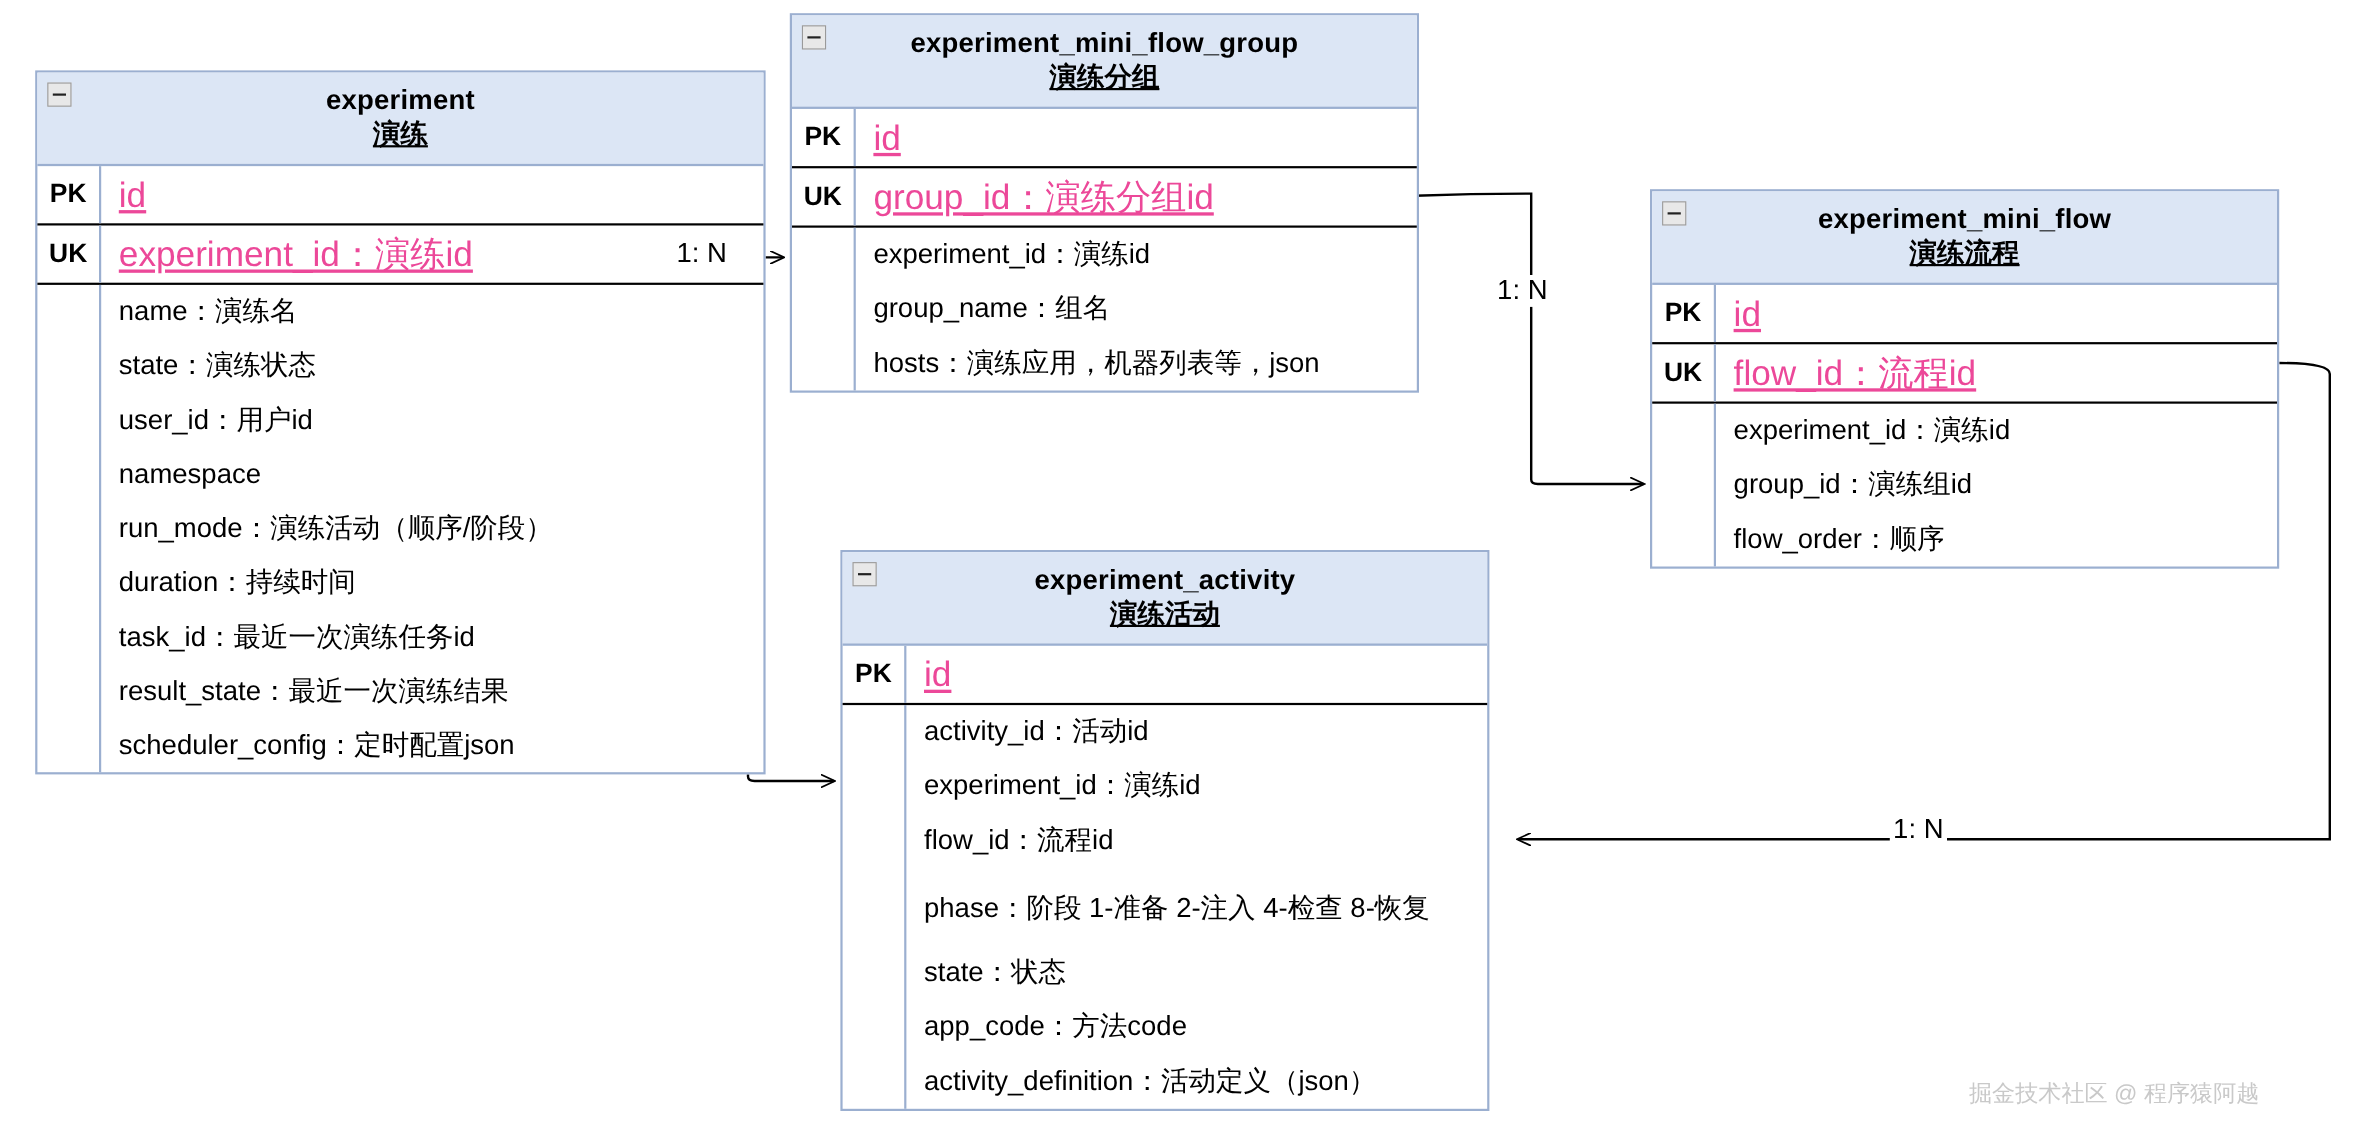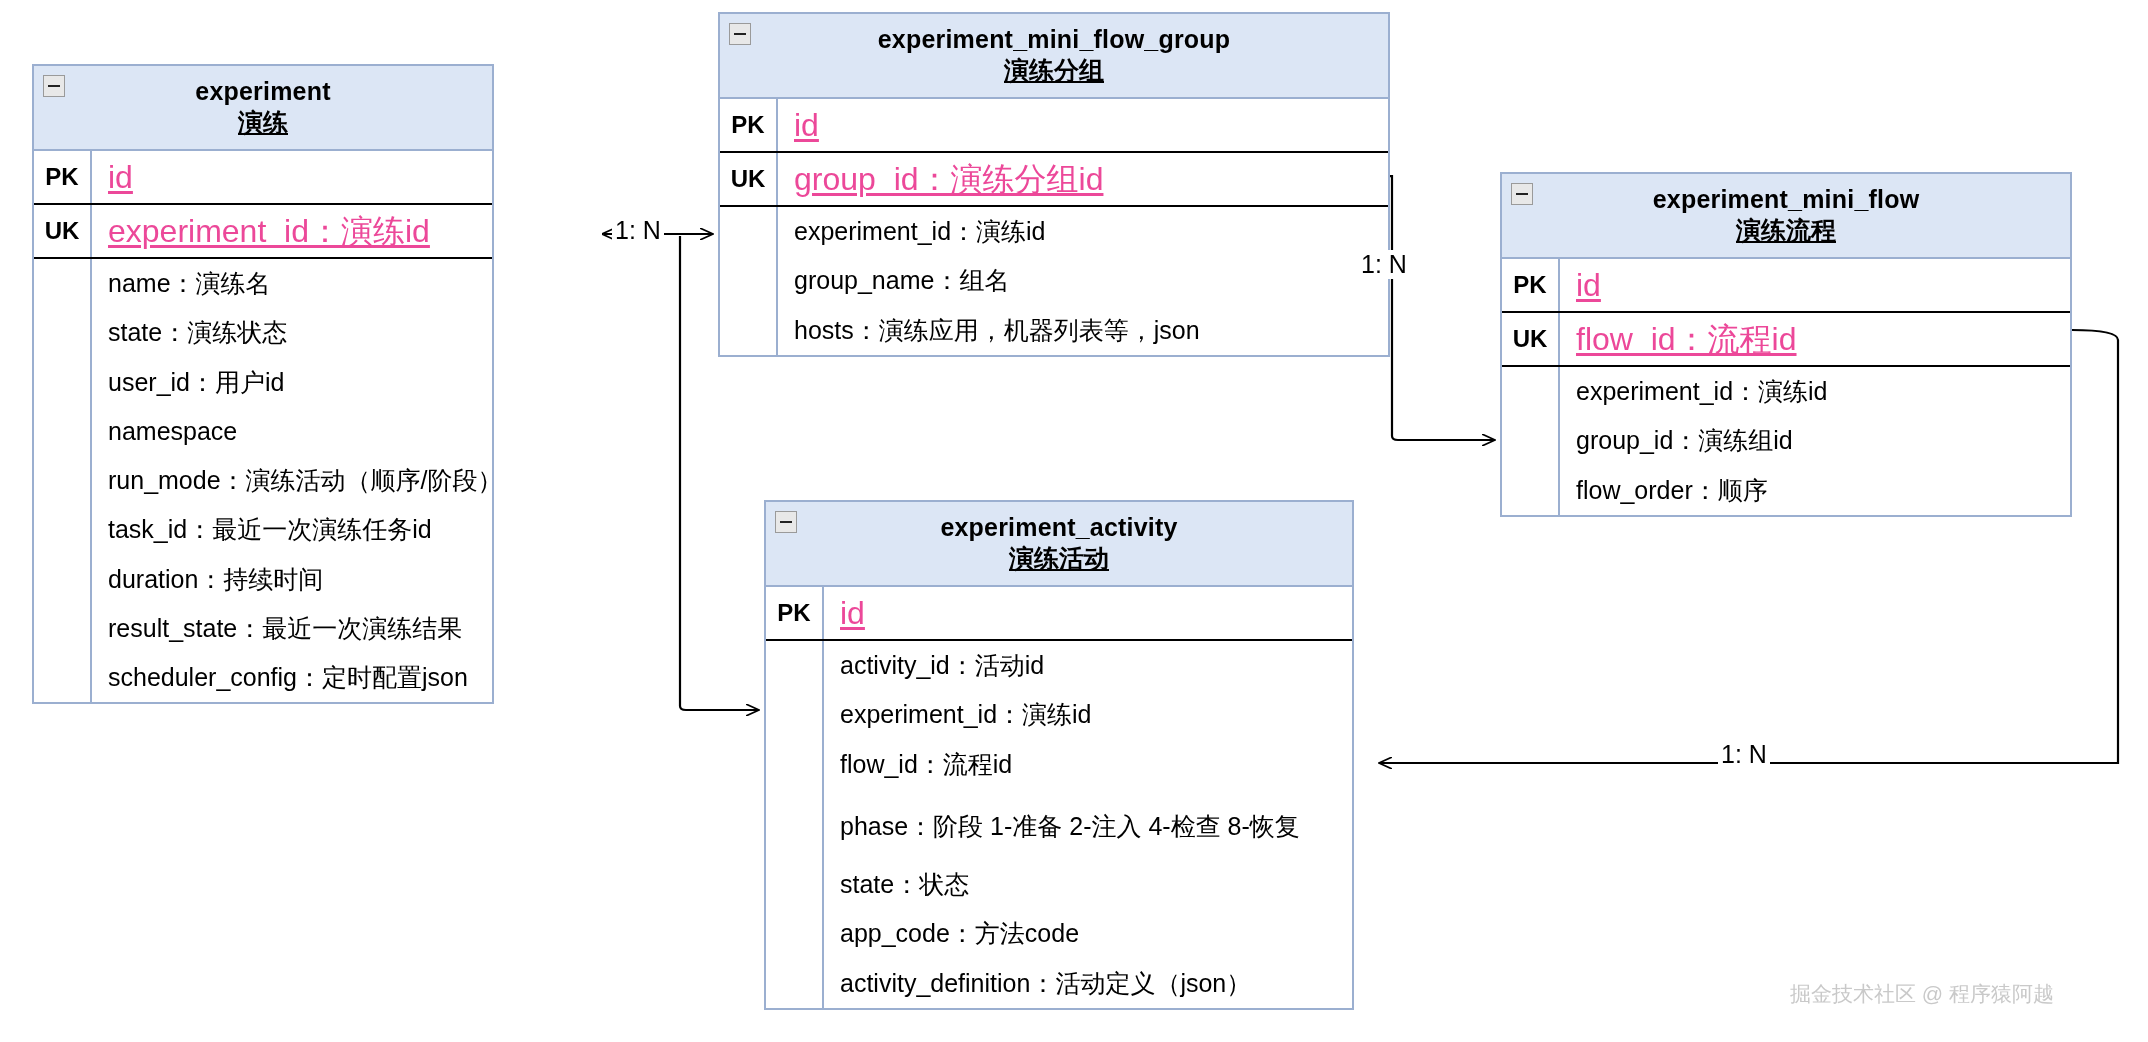--- a/index.html
+++ b/index.html
@@ -114,21 +114,21 @@
 
     <path d="M604,234 L712,234" fill="none" stroke="#000" stroke-width="2.2" marker-start="url(#ahl)" marker-end="url(#ah)"></path>
 
     <path d="M680,236 L680,706 Q680,710 686,710 L758,710" fill="none" stroke="#000" stroke-width="2.2" marker-end="url(#ah)"></path>
 
     <path d="M1286,178 Q1340,176 1392,176 L1392,436 Q1392,440 1398,440 L1494,440" fill="none" stroke="#000" stroke-width="2.2" marker-end="url(#ah)"></path>
 
     <path d="M2072,330 Q2118,330 2118,340 L2118,763 L1380,763" fill="none" stroke="#000" stroke-width="2.2" marker-end="url(#ah)"></path>
   </svg>
 
-  <div class="entity" style="left:32px;top:64px;width:462px;">
+  <div class="entity" style="left:32px;top:64px;width:664px;">
     <div class="ent-header">
       <span class="collapse-icon"></span>
       <div class="ent-title">experiment</div>
       <div class="ent-subtitle">演练</div>
     </div>
 
     <div class="attr-row keyrow">
       <div class="key-cell">PK</div>
       <div class="val-cell u">id</div>
     </div>
@@ -138,29 +138,29 @@
     </div>
 
     <div class="attr-body">
       <div class="key-cell empty"></div>
       <div class="attr-list">
         <div class="plain">name：演练名</div>
         <div class="plain">state：演练状态</div>
         <div class="plain">user_id：用户id</div>
         <div class="plain">namespace</div>
         <div class="plain">run_mode：演练活动（顺序/阶段）</div>
+        <div class="plain">duration：持续时间</div>
         <div class="plain">task_id：最近一次演练任务id</div>
-        <div class="plain">duration：持续时间</div>
         <div class="plain">result_state：最近一次演练结果</div>
         <div class="plain">scheduler_config：定时配置json</div>
       </div>
     </div>
   </div>
 
-  <div class="entity" style="left:718px;top:12px;width:672px;">
+  <div class="entity" style="left:718px;top:12px;width:572px;">
     <div class="ent-header">
       <span class="collapse-icon"></span>
       <div class="ent-title">experiment_mini_flow_group</div>
       <div class="ent-subtitle">演练分组</div>
     </div>
 
     <div class="attr-row keyrow">
       <div class="key-cell">PK</div>
       <div class="val-cell u">id</div>
     </div>

